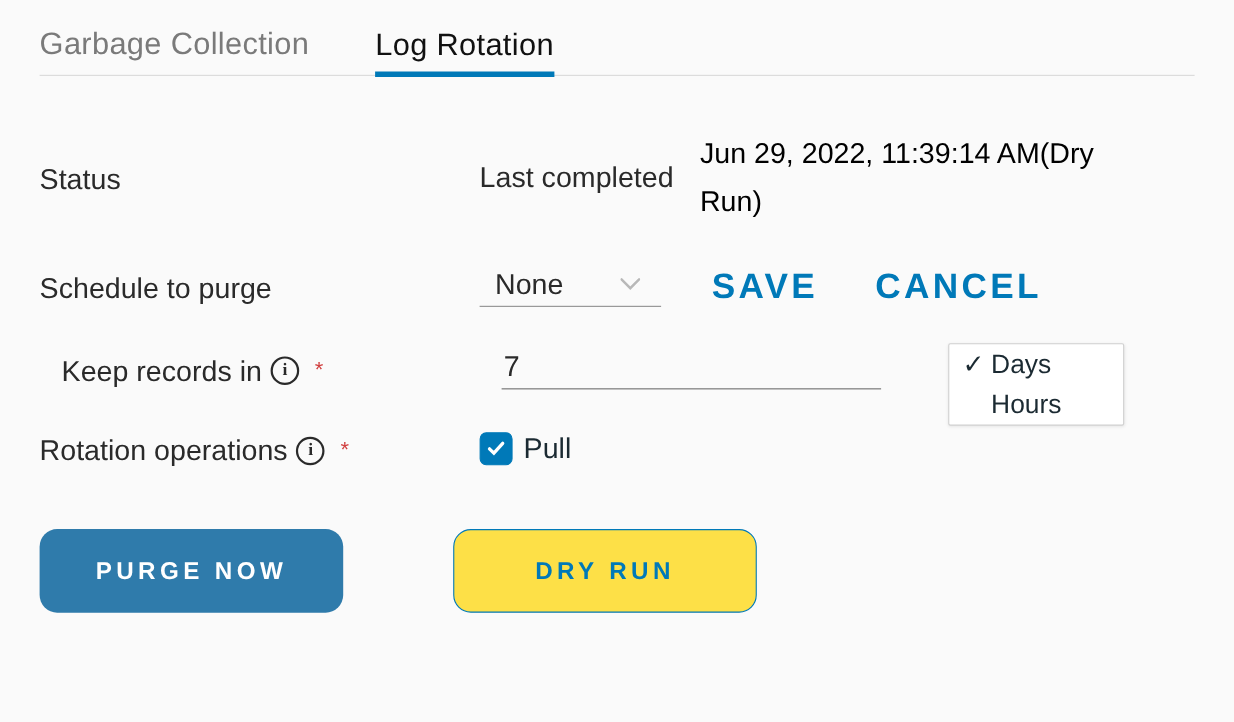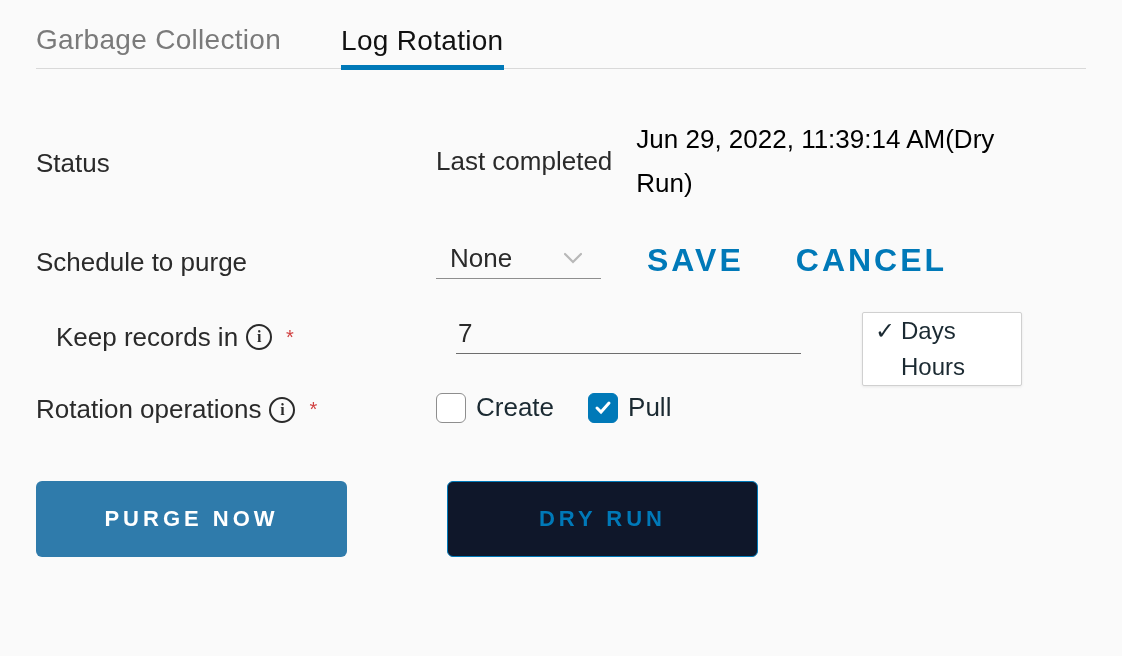--- a/index.html
+++ b/index.html
@@ -143,32 +143,32 @@
   .actions {
     display: flex;
     gap: 100px;
     margin-top: 56px;
   }
   .btn {
     font-size: 22px;
     font-weight: 600;
     letter-spacing: 4px;
     padding: 24px 40px;
-    border-radius: 6px;
-    cursor: pointer;
-    width: 311px;
+    border-radius: 16px;
+    cursor: pointer;
+    width: 276px;
     text-align: center;
   }
   .btn-primary {
     background: #2f7bab;
     color: #fff;
     border: none;
   }
   .btn-outline {
-    background: #0f172a;
+    background: #fde047;
     color: #0079b8;
     border: 1.5px solid #0079b8;
   }
   .dropdown-pop {
     position: absolute;
     right: 64px;
     top: -4px;
     width: 160px;
     background: #fff;
     border: 1px solid #d0d0d0;
@@ -251,26 +251,20 @@
 
   <div class="row">
     <div class="label-col">
       <span>Rotation operations</span>
       <span class="info-icon">i</span>
       <span class="req">*</span>
     </div>
     <div class="content-col">
       <div class="checkbox-group">
 
-        <label class="cb-item">
-          <span class="cb-box">
-            
-          </span>
-          <span>Create</span>
-        </label>
 
 
         <label class="cb-item">
           <span class="cb-box checked">
             <svg width="18" height="18" viewBox="0 0 18 18">
                 <path d="M3 9 L7 13 L15 4" stroke="#fff" stroke-width="3" fill="none" stroke-linecap="round"></path>
               </svg>
           </span>
           <span>Pull</span>
         </label>

